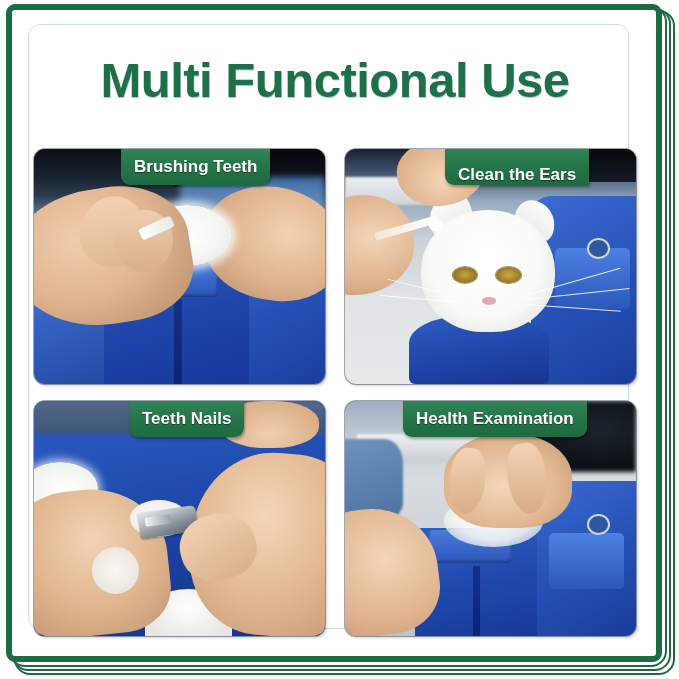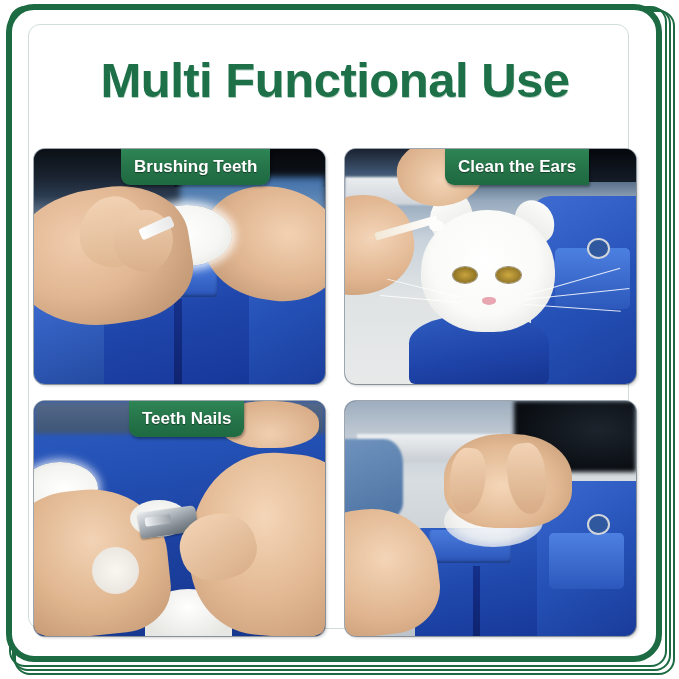--- a/index.html
+++ b/index.html
@@ -31,21 +31,21 @@
   .frame-stack.s2 { left: 12px; top: 8px;  right: 8px;  bottom: 8px;  }
   .frame-stack.s3 { left: 9px;  top: 6px;  right: 12px; bottom: 12px; }
 
   .frame-main {
     position: absolute;
     left: 6px;
     top: 4px;
     right: 17px;
     bottom: 17px;
     border: 6px solid #1d6b42;
-    border-radius: 28px;
+    border-radius: 9px;
     background: #ffffff;
     overflow: hidden;
   }
 
   .frame-inner-line {
     position: absolute;
     left: 16px;
     top: 14px;
     right: 27px;
     bottom: 27px;
@@ -478,21 +478,21 @@
   .badge-text {
     color: #ffffff;
     font-family: "Liberation Sans Narrow", "Liberation Sans", sans-serif;
     font-size: 17px;
     font-weight: bold;
     white-space: nowrap;
     text-shadow: 0 1px 1px rgba(0,0,0,0.45);
   }
 
   .badge.b1 { left: 87px; align-items: center; }
-  .badge.b2 { left: 100px; border-radius: 0 0 0 9px; }
+  .badge.b2 { left: 100px; border-radius: 0 0 0 9px; align-items: flex-end; }
   .badge.b3 { left: 95px; }
   .badge.b4 { left: 58px; }
 </style>
 </head>
 <body>
 
 <div class="poster">
 
   <div class="frame-stack s1"></div>
   <div class="frame-stack s2"></div>
@@ -597,17 +597,20 @@
           <div class="shape fur-ring"></div>
           <div class="shape muzzle"></div>
           <div class="shape mouth-open"></div>
           <div class="shape tooth-l"></div>
           <div class="shape tooth-r"></div>
           <div class="shape hand-top"></div>
           <div class="shape fing1"></div>
           <div class="shape fing2"></div>
           <div class="shape hand-left"></div>
         </div>
+        <div class="badge b4">
+          <span class="badge-text">Health Examination</span>
+        </div>
       </div>
 
     </div>
   </div>
 </div>
 
 </body></html>

